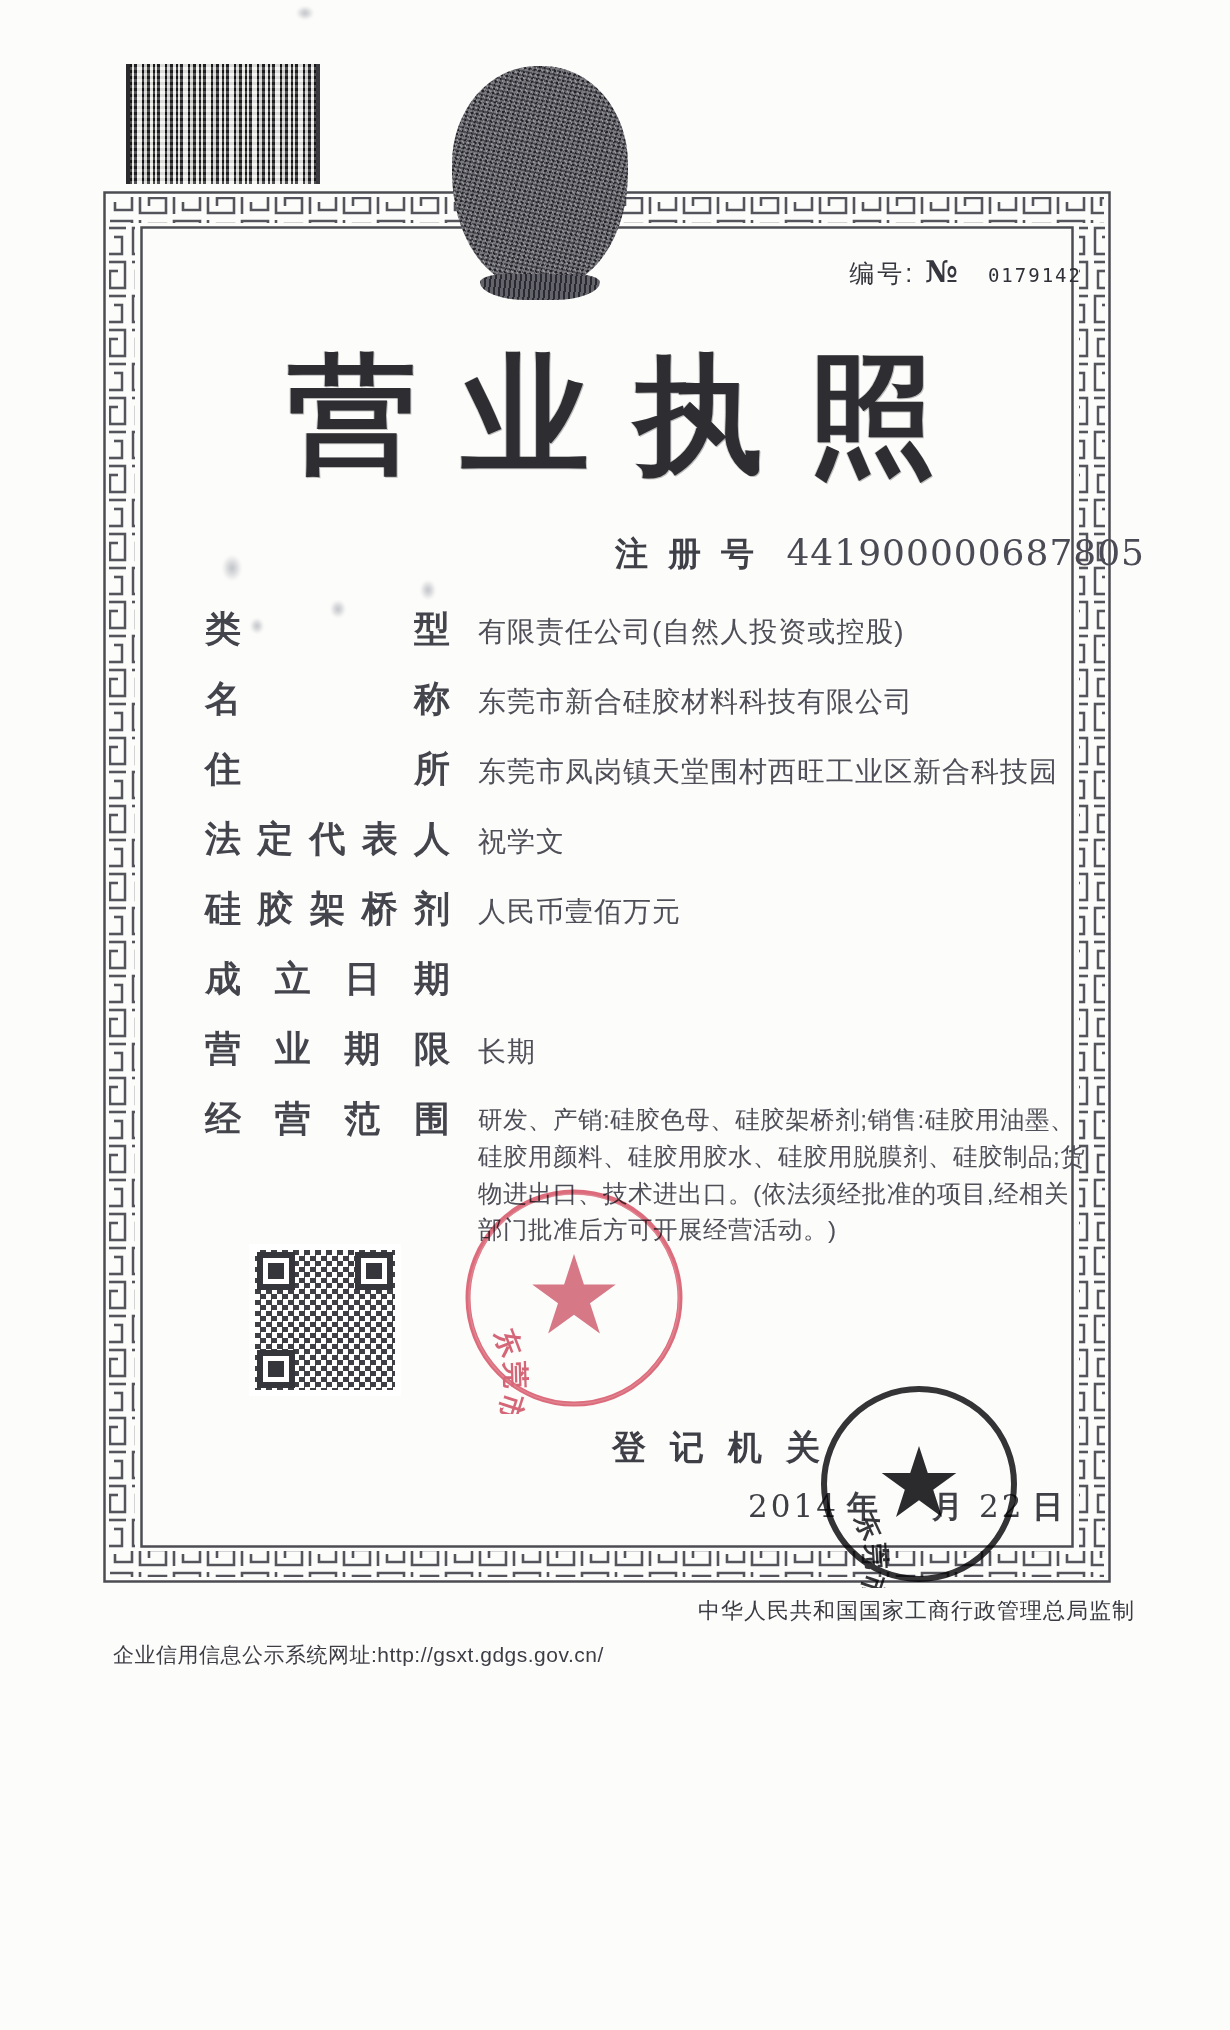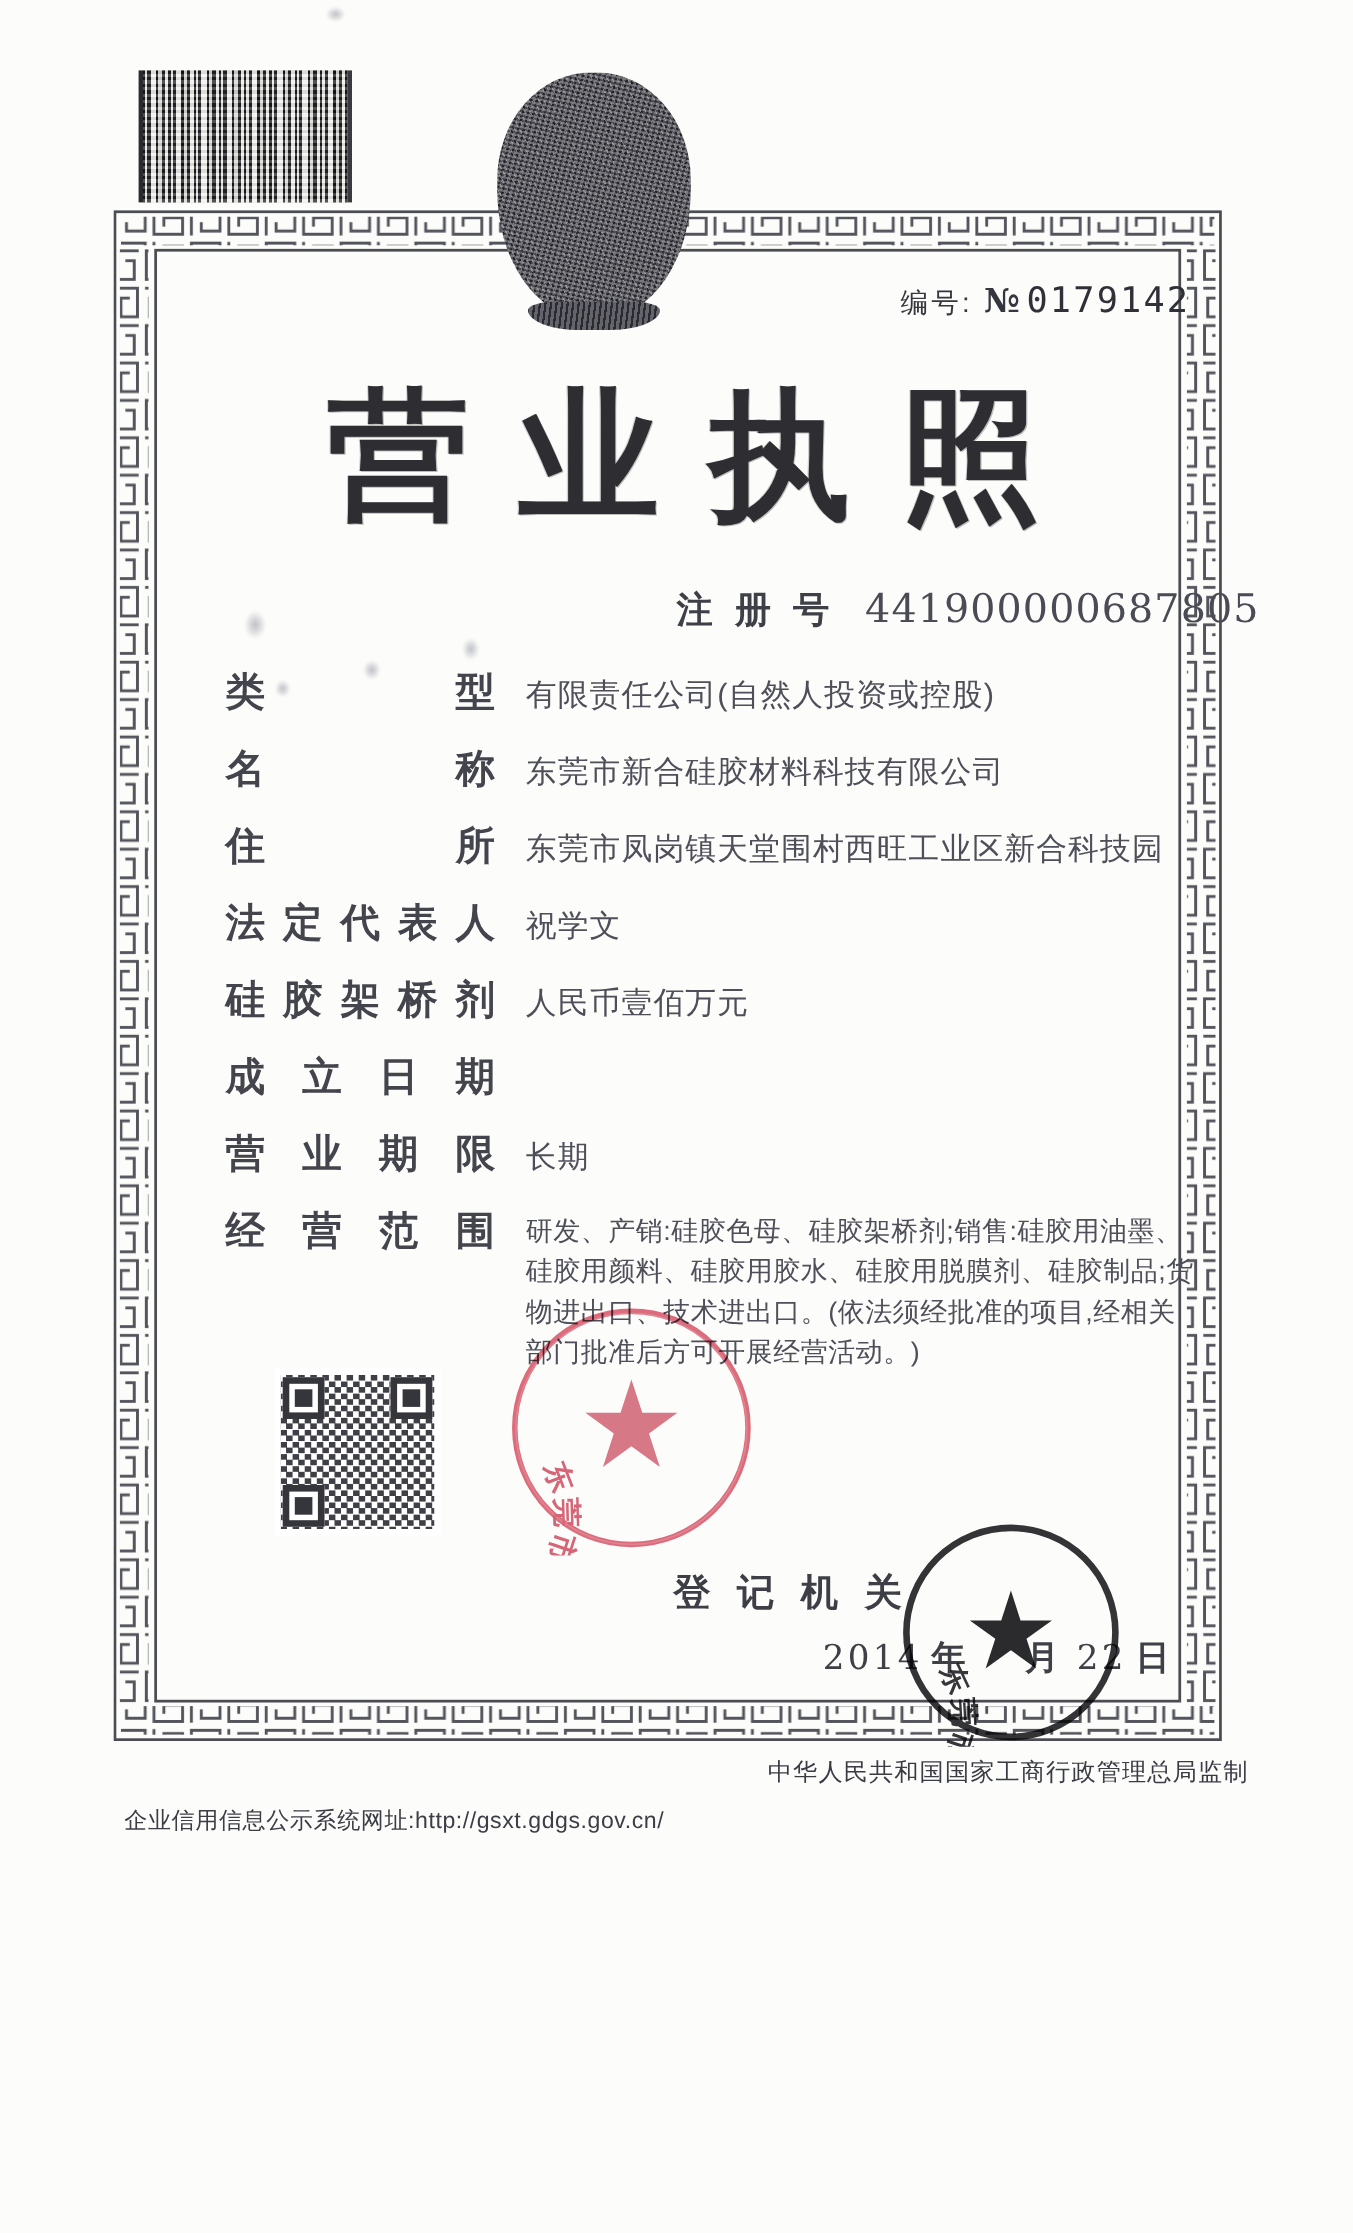--- a/index.html
+++ b/index.html
@@ -25,28 +25,28 @@
   .emblem:after{content:"";position:absolute;left:28px;bottom:-12px;width:120px;height:26px;
     border-radius:30% 30% 50% 50%/40% 40% 90% 90%;
     background:repeating-linear-gradient(97deg, rgba(15,15,19,.6) 0 2px, rgba(150,150,158,.25) 2px 5px),#52525a;}
 
   
   .frame{position:absolute;left:103px;top:191px;z-index:1;}
 
   
   .serial{position:absolute;top:254px;right:148px;z-index:5;color:#36373e;font-size:25px;letter-spacing:3px;}
   .serial .nosign{font-family:"DejaVu Serif","Liberation Serif",serif;font-weight:bold;font-size:30px;margin:0 6px 0 10px;letter-spacing:0;}
-  .serial .digits{font-family:"DejaVu Sans Mono","Liberation Mono",monospace;font-size:32px;letter-spacing:2px;color:#303138;}
+  .serial .digits{font-family:"DejaVu Sans Mono","Liberation Mono",monospace;font-size:19px;letter-spacing:2px;color:#303138;margin-left:24px;}
 
   
   .title{position:absolute;left:288px;top:338px;width:648px;z-index:5;
     font-size:128px;line-height:1.2;font-weight:900;color:#2d2d32;
     text-align:justify;text-align-last:justify;
     text-shadow:1px 1px 0 rgba(45,45,50,.30), -1px 0 0 rgba(45,45,50,.22);
-    filter:blur(.3px);margin-left:10px;}
+    filter:blur(.3px);}
 
   
   .regline{position:absolute;left:615px;top:532px;z-index:5;white-space:nowrap;}
   .regline .rlabel{font-size:33px;color:#3f4047;font-weight:600;letter-spacing:20px;}
   .regline .rnum{font-family:"DejaVu Serif","Liberation Serif",serif;font-size:36px;color:#4a4b54;letter-spacing:1px;margin-left:8px;}
 
   
   .fields{position:absolute;left:205px;top:608px;width:890px;z-index:5;}
   .frow{display:flex;align-items:flex-start;min-height:70px;}
   .flabel{width:245px;flex:0 0 245px;font-size:36px;font-weight:600;color:#43444c;

